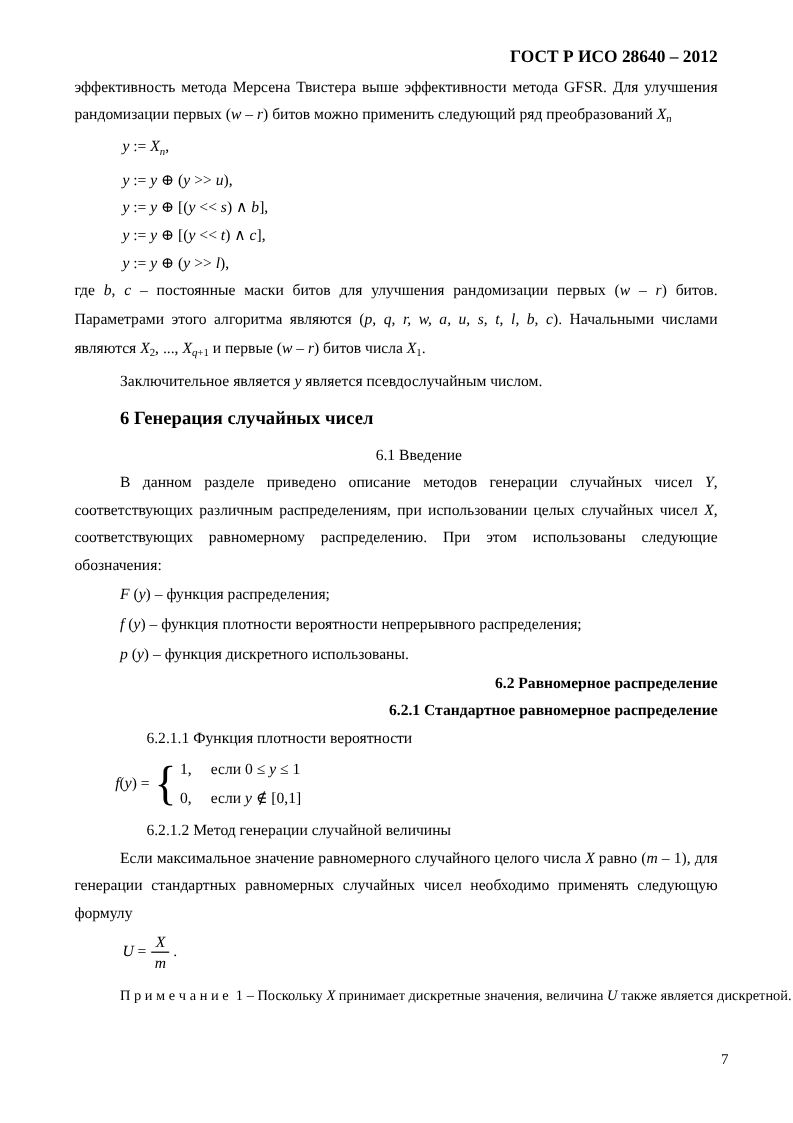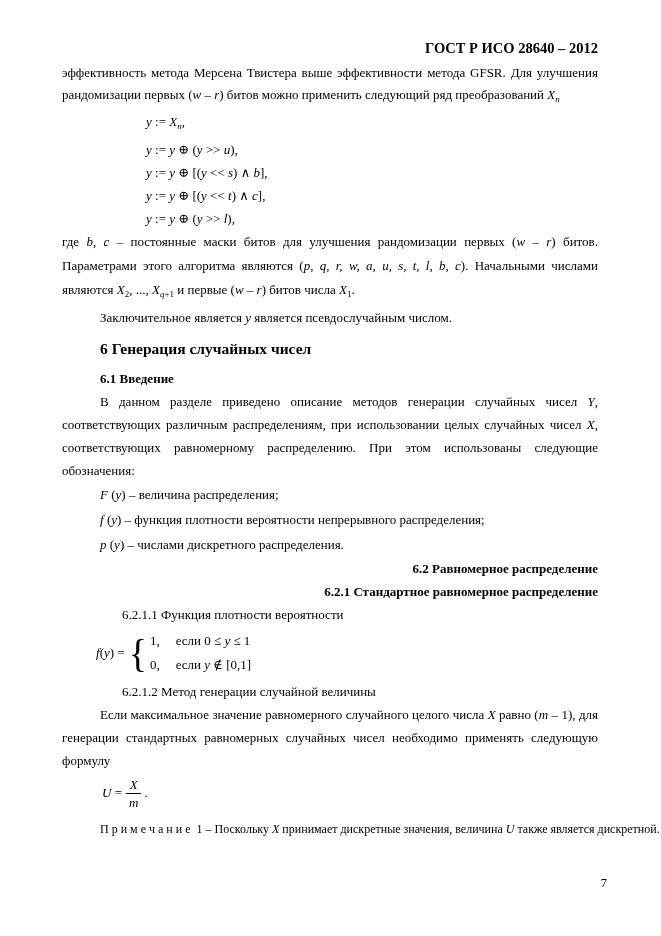--- a/index.html
+++ b/index.html
@@ -7,25 +7,25 @@
     position:relative;width:661px;height:936px;box-sizing:border-box;
     padding:38px 63px 0 62px;background:#ffffff;color:#000;
     font-family:"Liberation Serif","DejaVu Serif",serif;font-size:13px;
     overflow:hidden;
   }
   .hdr{text-align:right;font-weight:700;font-size:14.5px;line-height:20px;}
   p{margin:0;}
   .p{text-align:justify;}
   .p1{margin-top:4px;line-height:22px;}
   .fblock{margin-left:40px;}
-  .fline{line-height:23px;margin-left:44px;}
+  .fline{line-height:23px;}
   .pw{line-height:24px;}
   .pfinal{line-height:24px;text-indent:38px;}
   .h6{font-size:15.5px;font-weight:700;margin:8px 0 0 38px;line-height:22px;}
-  .h61{font-size:13px;font-weight:700;margin:8px 0 0 38px;line-height:22px;}
+  .h61{font-size:13px;font-weight:400;margin:8px 0 0 38px;line-height:22px;text-align:center;}
   .pintro{line-height:23px;text-indent:38px;}
   .def{margin-left:38px;line-height:25px;}
   .hb{font-weight:700;margin-left:16px;line-height:23px;text-align:right;}
   .hn{margin-left:60px;line-height:23px;}
   .pw-wrap{display:flex;align-items:center;margin:2px 0 2px 34px;height:50px;}
   .pw-lhs{margin-right:4px;white-space:nowrap;}
   .brace{font-size:38px;font-weight:400;line-height:1;margin-right:3px;transform:scaleY(1.05);}
   .pw-rows{display:flex;flex-direction:column;gap:2px;}
   .pw-row{display:flex;gap:16px;line-height:22px;}
   .pmethod{line-height:23px;text-indent:38px;}
@@ -62,23 +62,23 @@
   <p class="p pw"><span>где </span><span class="it">b</span><span>, </span><span class="it">c</span><span> – постоянные маски битов для улучшения рандомизации первых (</span><span class="it">w</span><span> – </span><span class="it">r</span><span>) битов. Параметрами этого алгоритма являются (</span><span class="it">p, q, r, w, a, u, s, t, l, b, c</span><span>). Начальными числами являются </span><span class="it">X</span><span class="sb">2</span><span>, ..., </span><span class="it">X</span><span class="it sb">q</span><span class="sb">+1</span><span> и первые (</span><span class="it">w</span><span> – </span><span class="it">r</span><span>) битов числа </span><span class="it">X</span><span class="sb">1</span><span>.</span></p>
 
   <p class="pfinal"><span>Заключительное является </span><span class="it">y</span><span> является псевдослучайным числом.</span></p>
 
   <div class="h6">6 Генерация случайных чисел</div>
 
   <div class="h61">6.1 Введение</div>
 
   <p class="p pintro"><span>В данном разделе приведено описание методов генерации случайных чисел </span><span class="it">Y</span><span>, соответствующих различным распределениям, при использовании целых случайных чисел </span><span class="it">X</span><span>, соответствующих равномерному распределению. При этом использованы следующие обозначения:</span></p>
 
-  <div class="def"><span class="it">F</span><span> (</span><span class="it">y</span><span>) – величина распределения;</span></div>
+  <div class="def"><span class="it">F</span><span> (</span><span class="it">y</span><span>) – функция распределения;</span></div>
   <div class="def"><span class="it">f</span><span> (</span><span class="it">y</span><span>) – функция плотности вероятности непрерывного распределения;</span></div>
-  <div class="def"><span class="it">p</span><span> (</span><span class="it">y</span><span>) – числами дискретного распределения.</span></div>
+  <div class="def"><span class="it">p</span><span> (</span><span class="it">y</span><span>) – функция дискретного использованы.</span></div>
 
   <div class="hb">6.2 Равномерное распределение</div>
   <div class="hb">6.2.1 Стандартное равномерное распределение</div>
   <div class="hn">6.2.1.1 Функция плотности вероятности</div>
 
   <div class="pw-wrap">
     <span class="pw-lhs"><span class="it">f</span><span>(</span><span class="it">y</span><span>) = </span></span>
     <span class="brace">{</span>
     <div class="pw-rows">
       <div class="pw-row">

